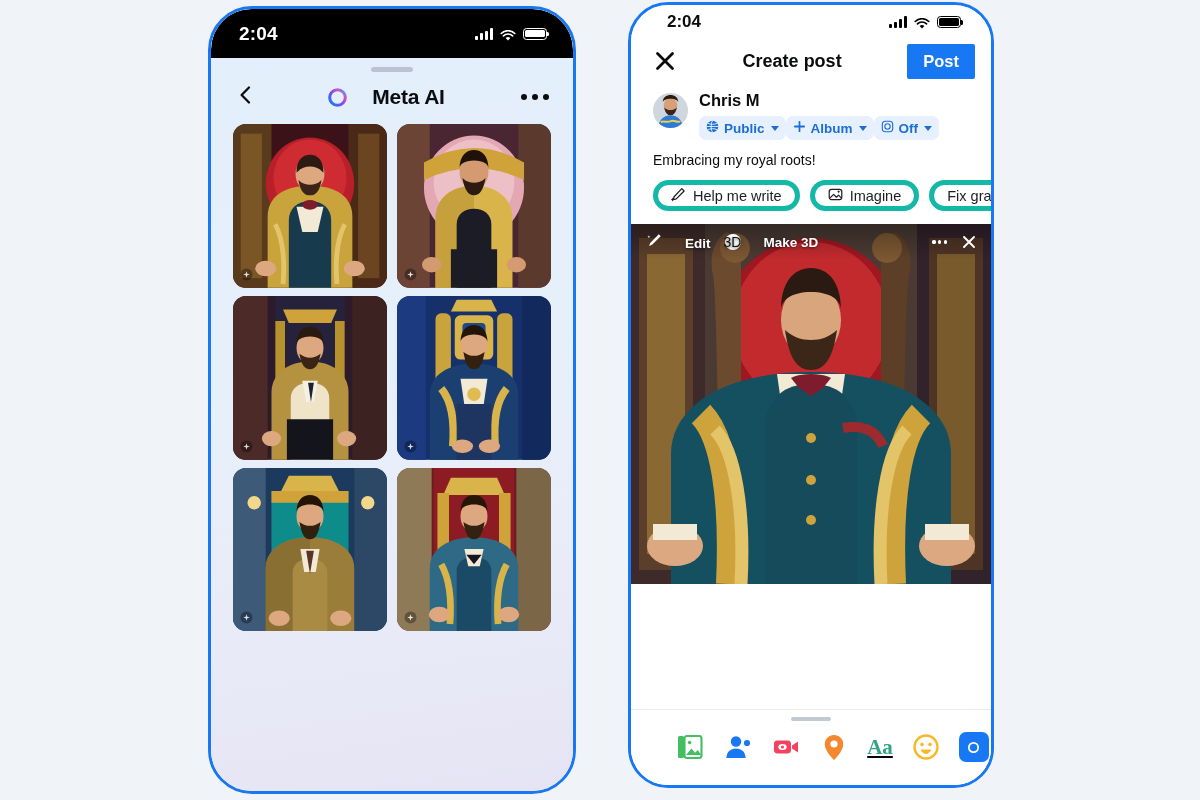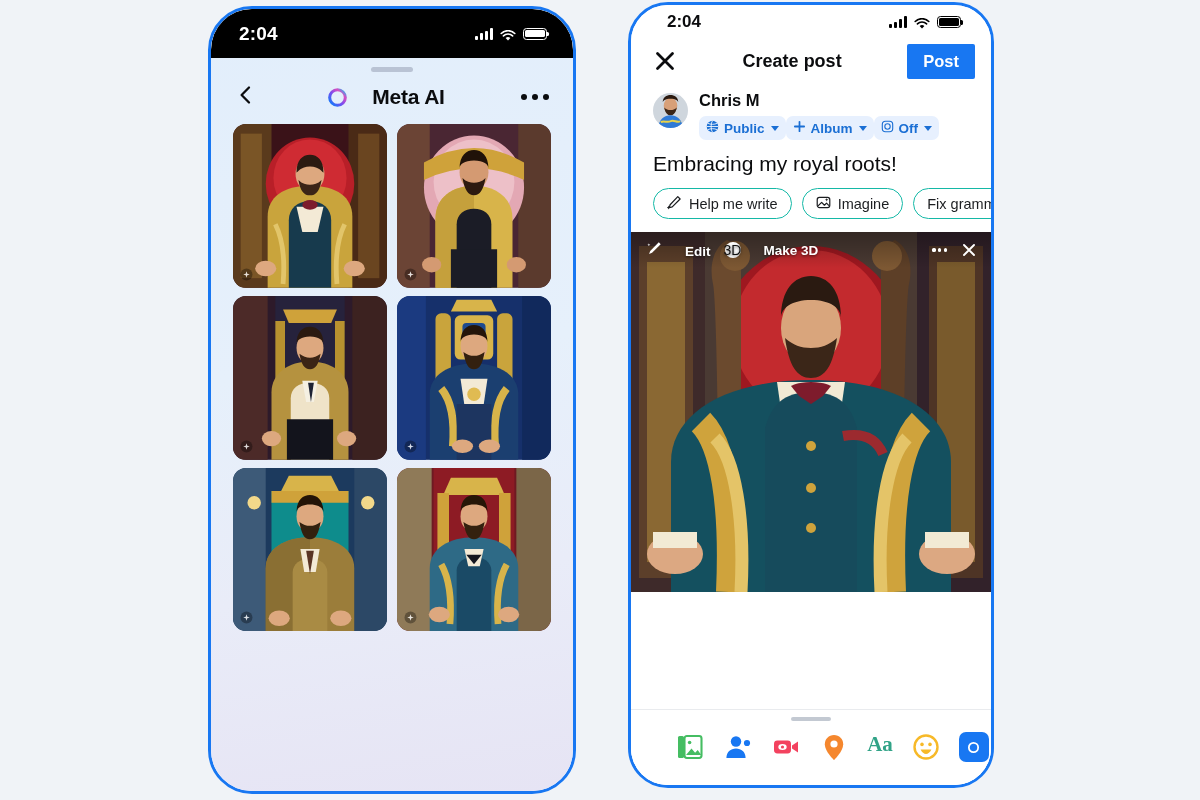--- a/index.html
+++ b/index.html
@@ -90,24 +90,24 @@
   .author-col { flex: 1; min-width: 0; }
   .author-name { font-size: 16.5px; font-weight: 700; color: #0b0c0e; margin-bottom: 6px; }
   .chips { display: flex; gap: 0; }
   .chip { background: #e7f0fe; color: #1b6fd4; border-radius: 7px; height: 24px;
           display: flex; align-items: center; gap: 5px; padding: 0 7px;
           font-size: 13.5px; font-weight: 700; border: none; cursor: pointer; white-space: nowrap; }
   .chip svg { width: 13px; height: 13px; flex: 0 0 auto; }
   .cv { width: 0; height: 0; border-left: 4.5px solid transparent; border-right: 4.5px solid transparent;
         border-top: 5.5px solid #1b6fd4; margin-left: 1px; }
 
-  .post-text { padding: 2px 22px 12px; font-size: 21px; color: #0b0c0e; flex: 0 0 auto; }
+  .post-text { padding: 2px 22px 12px; font-size: 14px; color: #0b0c0e; flex: 0 0 auto; }
 
   .ai-chips { display: flex; gap: 10px; padding: 0 0 13px 22px; flex: 0 0 auto; overflow: hidden; }
-  .aichip { border: 1px solid #14b8a6; background: #fff; border-radius: 18px; height: 31px;
+  .aichip { border: 5px solid #14b8a6; background: #fff; border-radius: 18px; height: 31px;
             display: flex; align-items: center; gap: 7px; padding: 0 13px;
             font-size: 14.5px; color: #1c1e21; white-space: nowrap; cursor: pointer; flex: 0 0 auto; }
   .aichip svg { width: 15px; height: 15px; }
 
   .media-wrap { position: relative; flex: 0 0 auto; height: 360px; overflow: hidden; background: #2a1b17; }
   .media-wrap > svg.hero { width: 100%; height: 100%; display: block; }
   .media-bar { position: absolute; left: 0; right: 0; top: 0; height: 36px;
                display: flex; align-items: center; gap: 14px; padding: 0 14px 0 16px;
                background: linear-gradient(180deg, rgba(0,0,0,.30), rgba(0,0,0,0)); }
   .mb-btn { display: flex; align-items: flex-end; gap: 23px; color: #fff; font-size: 13.5px;
@@ -118,22 +118,22 @@
   .mb-spacer { flex: 1; }
   .mb-dots { display: flex; gap: 2.5px; cursor: pointer; }
   .mb-dots b { width: 3.2px; height: 3.2px; border-radius: 50%; background: #fff; display: block; }
 
   .scroll-fill { flex: 1 1 auto; background: #fff; }
 
   .bottom-bar { position: relative; flex: 0 0 auto; height: 76px; background: #fff;
                 border-top: 1px solid #e9ebee; }
   .bb-grabber { position: absolute; left: 50%; transform: translateX(-50%); top: 7px;
                 width: 40px; height: 4px; border-radius: 2px; background: #c3c9d2; }
-  .bb-icons { display: flex; justify-content: space-between;
-              padding: 22px 22px 0 44px; }
+  .bb-icons { display: flex; align-items: center; justify-content: space-between;
+              padding: 22px 22px 0 44px; text-decoration: underline; }
   .bb-icons .ic { width: 30px; height: 30px; cursor: pointer; flex: 0 0 auto; }
   .bb-aa { font-size: 21px; font-weight: 600; color: #31a387; font-family: "Liberation Serif", serif; cursor: pointer; }
   .bb-last { width: 30px; height: 30px; border-radius: 7px; background: #1877f2; margin-right: -20px;
              display: flex; align-items: center; justify-content: center; cursor: pointer; }
 </style>
 </head>
 <body>
 
 <div class="stage">
 

